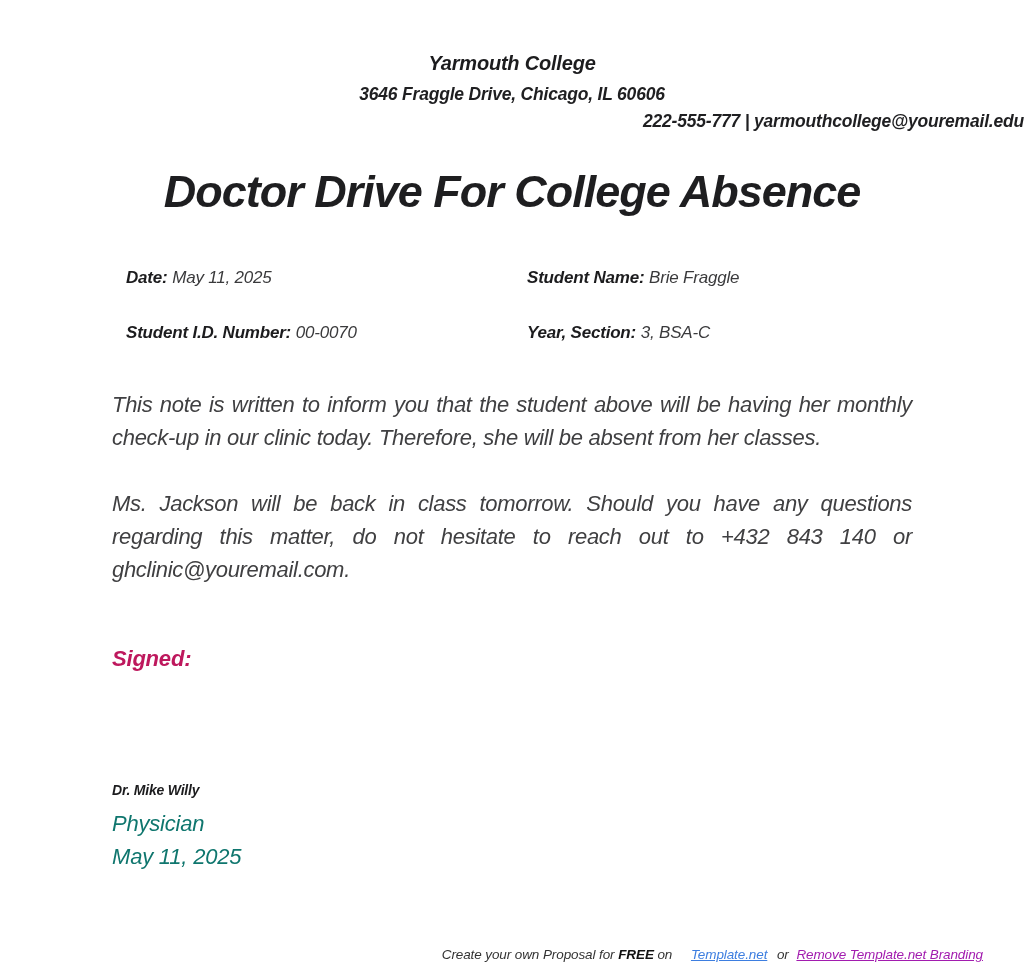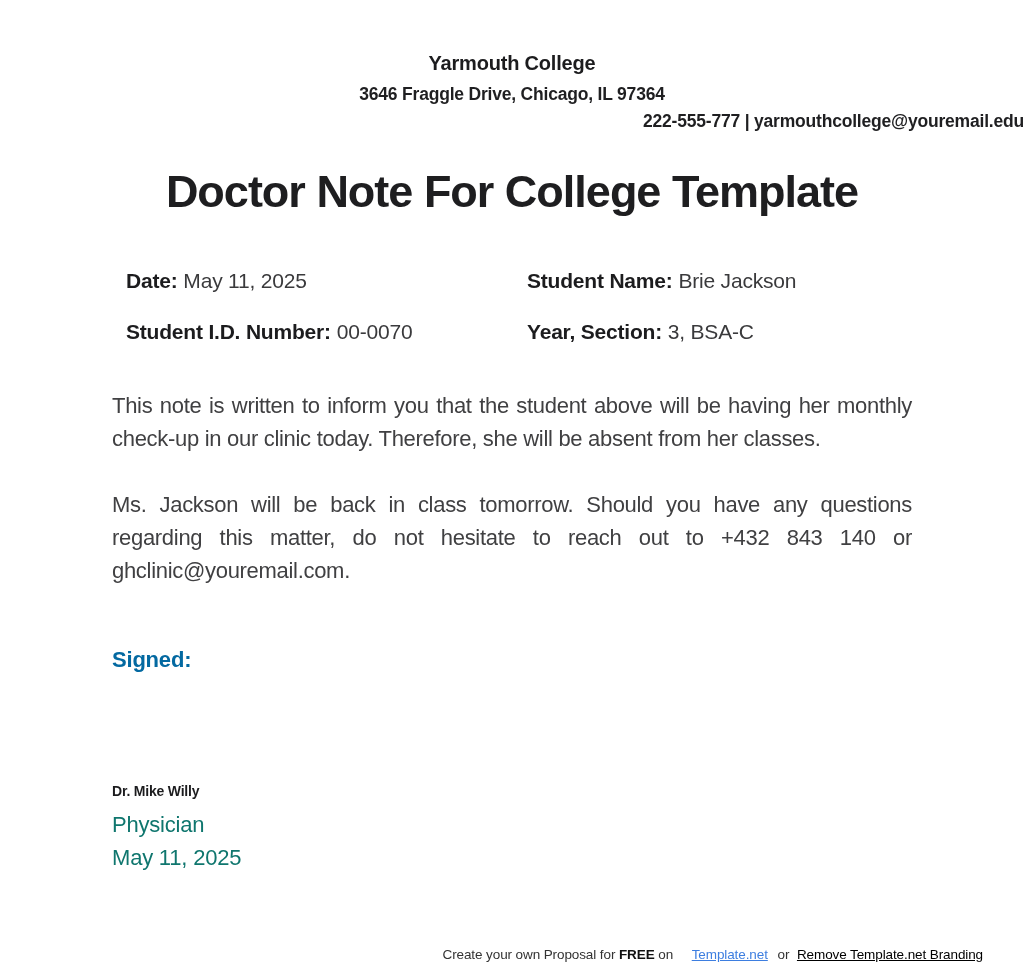--- a/index.html
+++ b/index.html
@@ -5,21 +5,21 @@
   * { margin: 0; padding: 0; box-sizing: border-box; }
   html, body { background: #ffffff; }
   body {
     width: 1024px;
     height: 971px;
     position: relative;
     font-family: "Liberation Sans", sans-serif;
     color: #1d1d1f;
     overflow: hidden;
   }
-  .page { width: 1024px; height: 971px; position: relative; background: #ffffff; }
+  .page { width: 1024px; height: 971px; position: relative; background: #ffffff; font-style: italic; }
 
   
   .letterhead { padding-top: 52px; text-align: center; }
   .org-name { font-size: 20px; font-weight: 700; color: #1c1c1e; letter-spacing: -0.2px; }
   .org-address { font-size: 17.5px; font-weight: 600; color: #1f1f21; margin-top: 9px; letter-spacing: -0.2px; }
   .org-contact { font-size: 17.5px; font-weight: 600; color: #1f1f21; margin-top: 6px; letter-spacing: -0.2px; text-align: right; }
 
   
   .doc-title {
     margin-top: 33px;
@@ -29,22 +29,22 @@
     color: #1e1e20;
     letter-spacing: -1px;
     line-height: 1.18;
   }
 
   
   .fields {
     margin: 51px 0 0 126px;
     display: grid;
     grid-template-columns: 401px auto;
-    row-gap: 28px;
-    font-size: 21px;
+    row-gap: 36px;
+    font-size: 17px;
     line-height: 1.1;
   }
   .field-label { font-weight: 700; color: #1c1c1e; letter-spacing: -0.2px; }
   .field-value { font-weight: 400; color: #3a3a3c; letter-spacing: -0.2px; }
 
   
   .body-text { margin: 46px 112px 0 112px; width: 800px; }
   .body-text p {
     font-size: 22px;
     line-height: 33px;
@@ -52,21 +52,21 @@
     text-align: justify;
     letter-spacing: -0.3px;
   }
   .body-text p + p { margin-top: 33px; }
 
   
   .signed-label {
     margin: 60px 0 0 112px;
     font-size: 22px;
     font-weight: 700;
-    color: #0369a1;
+    color: #be185d;
     letter-spacing: -0.2px;
   }
   .signature-block { margin: 102px 0 0 112px; }
   .sig-name { font-size: 14px; line-height: 33px; font-weight: 700; color: #1c1c1e; letter-spacing: -0.2px; }
   .sig-role, .sig-date { font-size: 22px; line-height: 33px; font-weight: 400; color: #0f766e; letter-spacing: -0.2px; }
 
   
   .branding-footer {
     position: absolute;
     right: 41px;
@@ -79,46 +79,46 @@
   .branding-footer .free { font-weight: 700; color: #111111; }
   .branding-footer .link-blue {
     color: #3d7ee0;
     text-decoration: underline;
     margin-left: 15px;
     cursor: pointer;
     text-align: center;
   }
   .branding-footer .or-word { margin: 0 4px 0 6px; }
   .branding-footer .link-orange {
-    color: #000000;
+    color: #a21caf;
     text-decoration: underline;
     cursor: pointer;
   }
 </style>
 </head>
 <body>
 
 <div class="page">
 
   <div class="letterhead">
     <div class="org-name">Yarmouth College</div>
-    <div class="org-address">3646 Fraggle Drive, Chicago, IL 97364</div>
+    <div class="org-address">3646 Fraggle Drive, Chicago, IL 60606</div>
     <div class="org-contact">222-555-777 | yarmouthcollege@youremail.edu</div>
   </div>
 
-  <h1 class="doc-title">Doctor Note For College Template</h1>
+  <h1 class="doc-title">Doctor Drive For College Absence</h1>
 
   <div class="fields">
     <div>
       <span class="field-label">Date:</span>
       <span class="field-value">May 11, 2025</span>
     </div>
     <div>
       <span class="field-label">Student Name:</span>
-      <span class="field-value">Brie Jackson</span>
+      <span class="field-value">Brie Fraggle</span>
     </div>
     <div>
       <span class="field-label">Student I.D. Number:</span>
       <span class="field-value">00-0070</span>
     </div>
     <div>
       <span class="field-label">Year, Section:</span>
       <span class="field-value">3, BSA-C</span>
     </div>
   </div>

